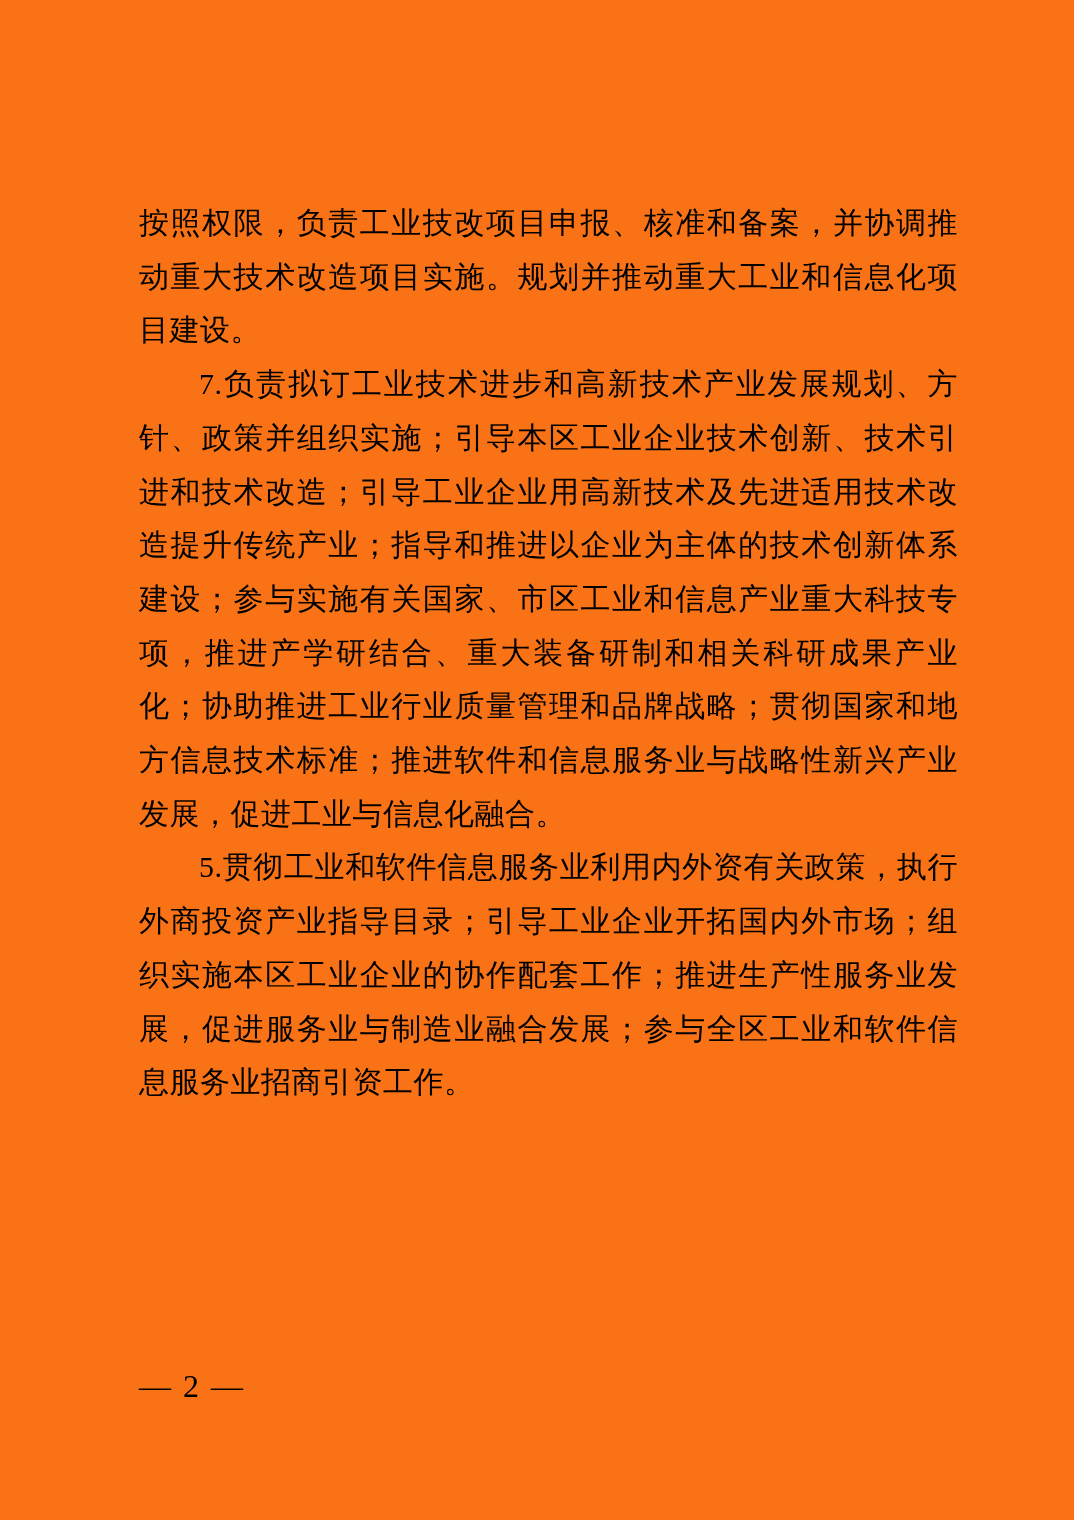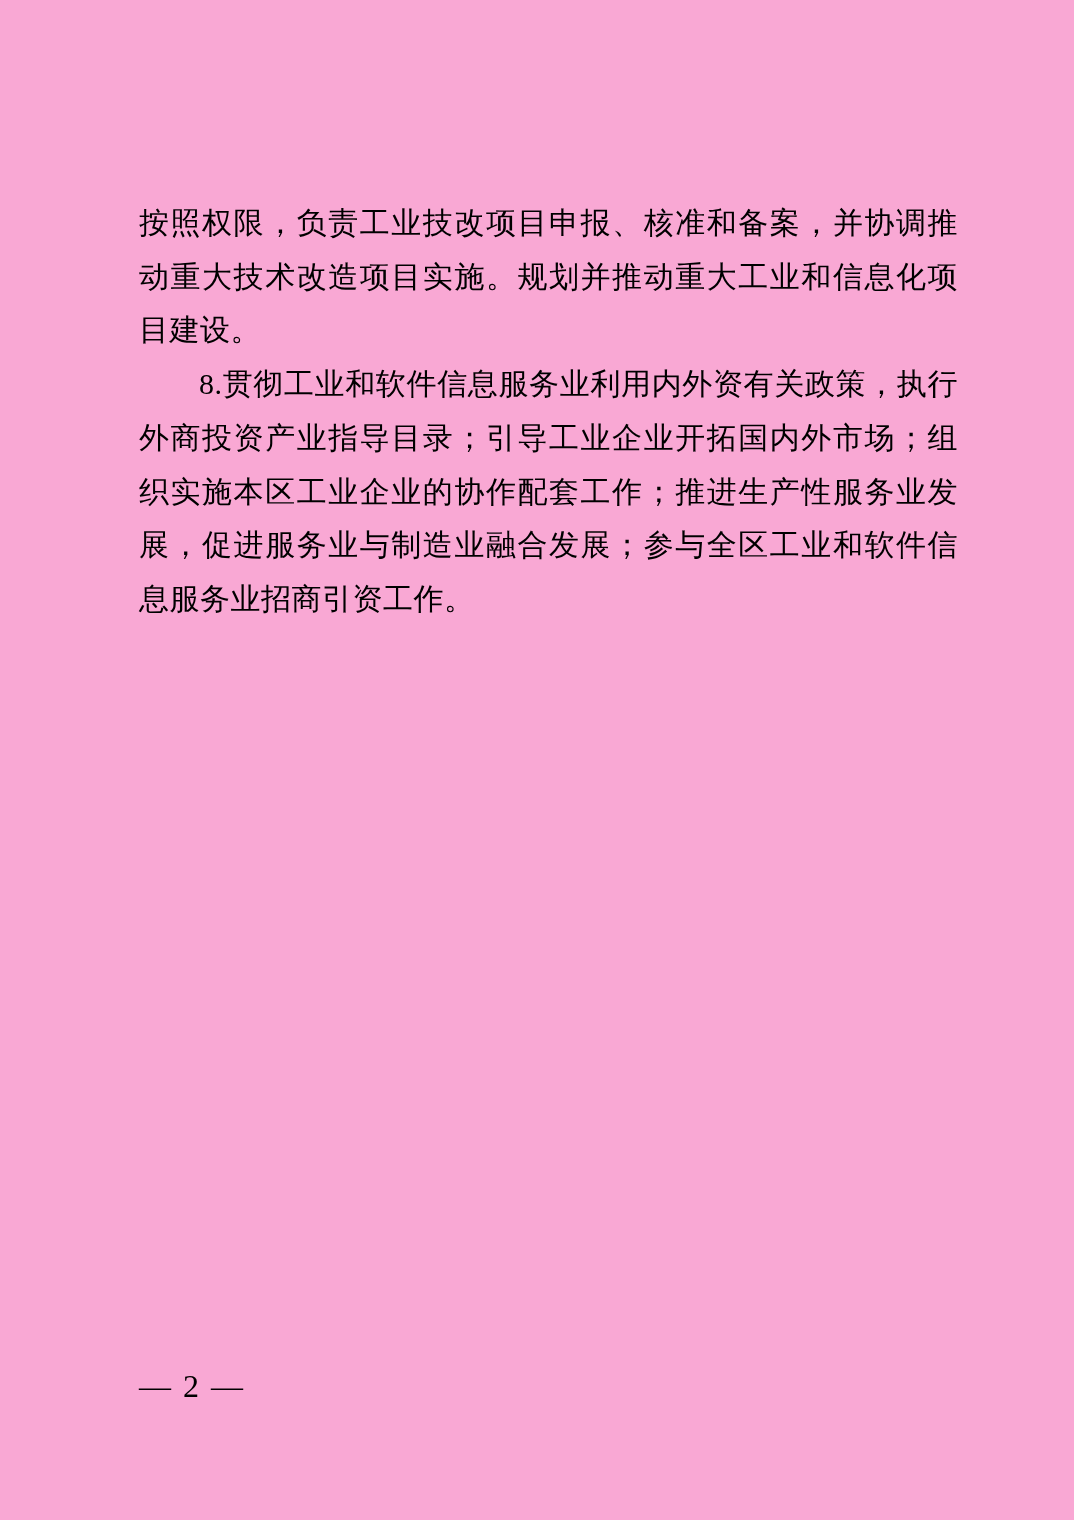--- a/index.html
+++ b/index.html
@@ -13,21 +13,21 @@
     position: relative;
     overflow: hidden;
     font-family: "Liberation Serif", "DejaVu Serif", serif;
     color: #000000;
   }
   .page {
     position: absolute;
     left: 0; top: 0;
     width: 1074px;
     height: 1520px;
-    background: #f9a8d4;
+    background: #f97316;
   }
   .content {
     position: absolute;
     left: 139px;
     top: 196px;
     width: 819px;
     font-size: 30px;
     line-height: 53.7px;
     text-align: justify;
     text-justify: inter-character;
@@ -52,18 +52,19 @@
     white-space: pre;
   }
 </style>
 </head>
 <body>
 
 <div class="page">
 
   <div class="content">
     <p class="para">按照权限，负责工业技改项目申报、核准和备案，并协调推动重大技术改造项目实施。规划并推动重大工业和信息化项目建设。</p>
-    <p class="para indent">8.贯彻工业和软件信息服务业利用内外资有关政策，执行外商投资产业指导目录；引导工业企业开拓国内外市场；组织实施本区工业企业的协作配套工作；推进生产性服务业发展，促进服务业与制造业融合发展；参与全区工业和软件信息服务业招商引资工作。</p>
+    <p class="para indent">7.负责拟订工业技术进步和高新技术产业发展规划、方针、政策并组织实施；引导本区工业企业技术创新、技术引进和技术改造；引导工业企业用高新技术及先进适用技术改造提升传统产业；指导和推进以企业为主体的技术创新体系建设；参与实施有关国家、市区工业和信息产业重大科技专项，推进产学研结合、重大装备研制和相关科研成果产业化；协助推进工业行业质量管理和品牌战略；贯彻国家和地方信息技术标准；推进软件和信息服务业与战略性新兴产业发展，促进工业与信息化融合。</p>
+    <p class="para indent">5.贯彻工业和软件信息服务业利用内外资有关政策，执行外商投资产业指导目录；引导工业企业开拓国内外市场；组织实施本区工业企业的协作配套工作；推进生产性服务业发展，促进服务业与制造业融合发展；参与全区工业和软件信息服务业招商引资工作。</p>
   </div>
 
   <div class="page-footer">— 2 —</div>
 
 </div>
 
 </body></html>

